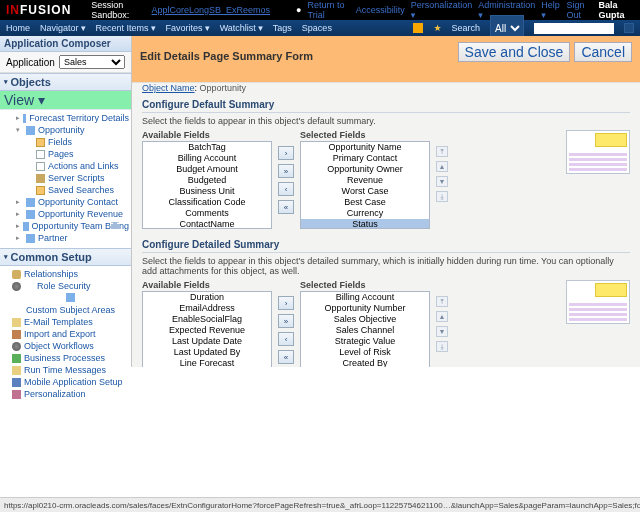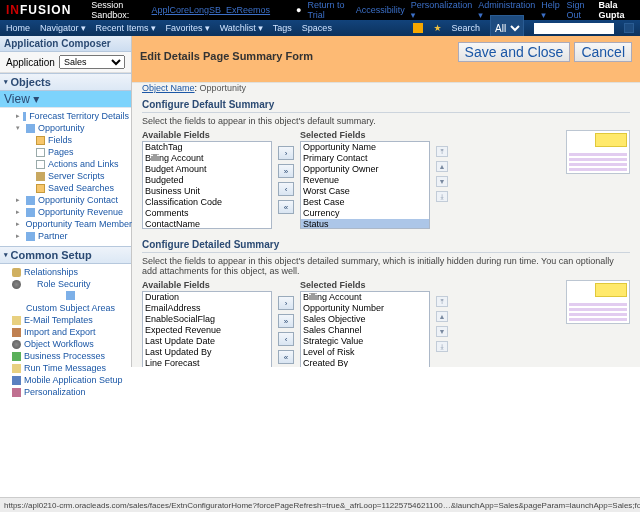--- a/index.html
+++ b/index.html
@@ -20,21 +20,21 @@
   .toolbar select { font-size: 10px; height: 26px; background: #1d4b7f; color: #fff; border: 1px solid #2a5c93; }
   .toolbar .house { width: 10px; height: 10px; background: #f7a700; display: inline-block; }
   .toolbar .arrow-btn { width: 10px; height: 10px; background: #1d4b7f; border: 1px solid #2a5c93; display: inline-block; }
   .main { display: flex; height: 331px; }
   .left-col { width: 132px; border-right: 1px solid #c6c6c6; display: flex; flex-direction: column; }
   .ac-title { background: linear-gradient(#e3ecf7,#cdddf0); padding: 2px 4px; font-size: 10px; font-weight: bold; color: #2b4a73; border-bottom: 1px solid #b6c8dd; }
   .app-row { padding: 3px 6px; background: #f7f7f7; display: flex; gap: 4px; align-items: center; border-bottom: 1px solid #dedede; }
   .app-row select { font-size: 9px; flex: 1; height: 14px; }
   .section-hdr { background: linear-gradient(#eef3fa,#dce8f5); padding: 2px 4px; font-size: 11px; font-weight: bold; color: #2b4a73; border-top: 1px solid #b6c8dd; border-bottom: 1px solid #b6c8dd; display: flex; align-items: center; }
   .section-hdr::before { content: "▾"; font-size: 7px; margin-right: 3px; }
-  .sub-hdr { background: #7dd3fc; padding: 1px 4px; font-size: 12px; color: #2b4a73; border-bottom: 1px solid #e0e6ee; cursor: pointer; }
+  .sub-hdr { background: #86efac; padding: 1px 4px; font-size: 14px; color: #2b4a73; border-bottom: 1px solid #e0e6ee; cursor: pointer; }
   .tree { padding: 2px 2px 4px 4px; font-size: 9px; }
   .tree .node { padding: 1px 0 1px 12px; color: #1b57a6; cursor: pointer; display: flex; align-items: center; gap: 3px; white-space: nowrap; }
   .tree .node.l2 { padding-left: 22px; }
   .chev { display: inline-block; width: 7px; color: #888; font-size: 7px; }
   .ico { width: 9px; height: 9px; display: inline-block; }
   .ico-folder { background: #f7c66b; border: 1px solid #c79a3b; }
   .ico-page { background: #fff; border: 1px solid #9aa; }
   .ico-gear { background: radial-gradient(#888,#555); border-radius: 50%; }
   .ico-cube { background: #7db0e8; }
   .ico-db  { background: #d0b060; border-radius: 2px; }
@@ -51,21 +51,21 @@
   .crumb { padding: 0 10px 4px; font-size: 9px; }
   .crumb a { color: #1b57a6; text-decoration: underline; cursor: pointer; }
   .crumb span { color: #555; }
   .cfg { padding: 0 10px 8px; }
   .cfg h2 { font-size: 10px; font-weight: bold; color: #2b4a73; border-bottom: 1px solid #ccd4dd; padding: 2px 0; }
   .cfg .hint { font-size: 9px; color: #444; padding: 3px 0 4px; }
   .dual { display: flex; gap: 6px; align-items: flex-start; }
   .list-col { width: 130px; }
   .list-col .lbl { font-size: 9px; font-weight: bold; color: #444; padding-bottom: 1px; }
   .list-box { border: 1px solid #acb8c8; background: #fff; height: 88px; overflow-y: scroll; font-size: 9px; }
-  .list-box .item { padding: 0 2px; cursor: pointer; white-space: nowrap; overflow: hidden; text-overflow: ellipsis; line-height: 11px; }
+  .list-box .item { padding: 0 2px; cursor: pointer; white-space: nowrap; overflow: hidden; text-overflow: ellipsis; line-height: 11px; text-align: center; }
   .list-box .item.sel { background: #acc6e8; }
   .shuttle { display: flex; flex-direction: column; gap: 4px; padding-top: 16px; }
   .shuttle .sbtn { width: 16px; height: 14px; border: 1px solid #9ab; background: linear-gradient(#f2f6fb,#d9e5f2); font-size: 8px; color: #2b4a73; cursor: pointer; display: flex; align-items: center; justify-content: center; }
   .reorder { display: flex; flex-direction: column; gap: 4px; padding-top: 16px; }
   .reorder .sbtn { width: 12px; height: 11px; border: 1px solid #c2ccd8; background: #eef2f7; font-size: 7px; color: #7a8aa0; cursor: pointer; display: flex; align-items: center; justify-content: center; }
   .preview { margin-left: auto; }
   .preview-box { width: 64px; height: 44px; border: 1px solid #bcc6d2; background: #fff; position: relative; }
   .preview-box .yellow { position: absolute; top: 2px; right: 2px; width: 32px; height: 14px; background: #ffe96b; border: 1px solid #e0c83a; }
   .preview-box .rows { position: absolute; bottom: 2px; left: 2px; right: 2px; }
   .preview-box .row { height: 3px; background: #e2ccf0; margin-top: 2px; }
@@ -161,21 +161,21 @@
           <span>Opportunity Contact</span>
         </div>
         <div class="node l1">
           <span class="chev">▸</span>
           <span class="ico ico-cube"></span>
           <span>Opportunity Revenue</span>
         </div>
         <div class="node l1">
           <span class="chev">▸</span>
           <span class="ico ico-cube"></span>
-          <span>Opportunity Team Member</span>
+          <span>Opportunity Team Billing</span>
         </div>
         <div class="node l1">
           <span class="chev">▸</span>
           <span class="ico ico-cube"></span>
           <span>Partner</span>
         </div>
       </div>
     <div class="section-hdr">Common Setup</div>
     <div class="tree" id="common-tree">
         <div class="node" style="padding-left: 8px;">

